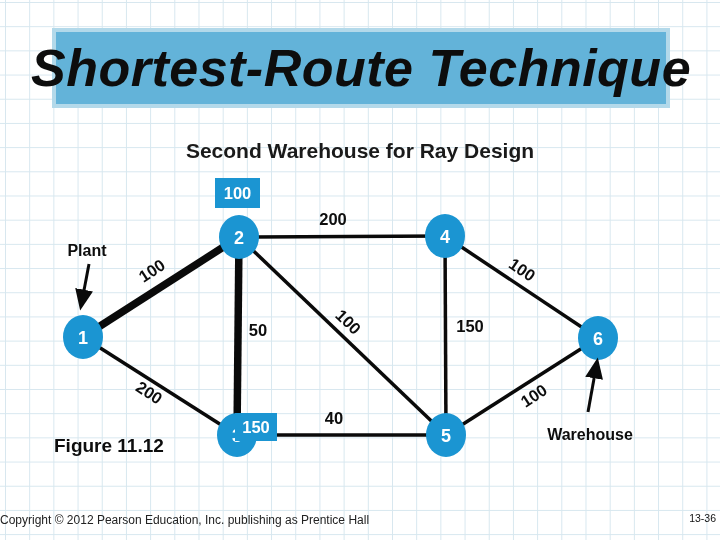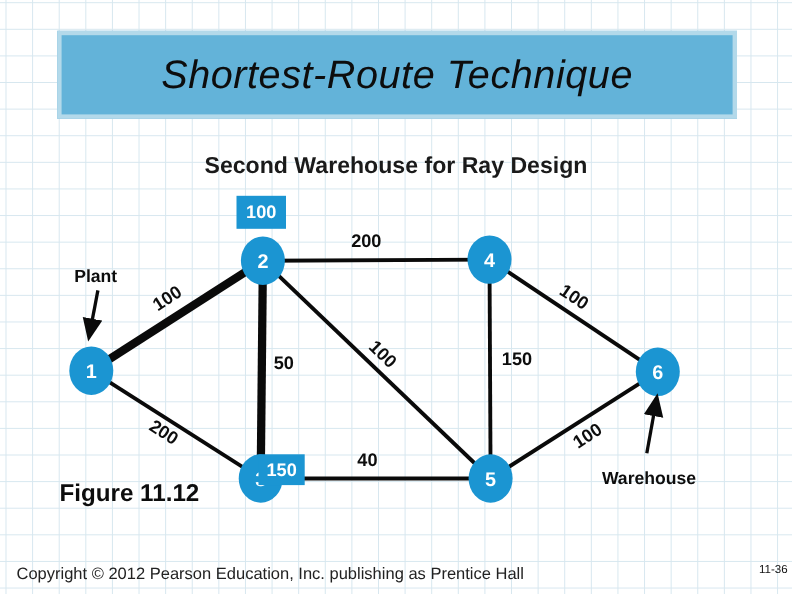--- a/index.html
+++ b/index.html
@@ -15,36 +15,36 @@
       linear-gradient(to bottom, var(--grid,#d7e7ef) 1px, transparent 1px);
     background-size:24.2px 24.2px;
     background-position:5px 2px;
   }
   .title-bar{
     position:absolute;left:52px;top:28px;width:618px;height:80px;
     box-sizing:border-box;border:4px solid #b3d9ea;background:#63b3d9;
     display:flex;align-items:center;justify-content:center;
   }
   .title-bar span{
-    font-size:36px;font-weight:normal;font-style:italic;color:#0d0d0d;
+    font-size:52px;font-weight:bold;font-style:italic;color:#0d0d0d;
     letter-spacing:0.5px;white-space:nowrap;
   }
   .subtitle{
     position:absolute;left:0;top:139px;width:720px;text-align:center;
     font-size:21px;font-weight:bold;color:#1a1a1a;
   }
   .figure-label{
     position:absolute;left:54px;top:435px;
-    font-size:22px;font-weight:bold;color:#0d0d0d;
+    font-size:19px;font-weight:bold;color:#0d0d0d;
   }
   .footer{
     position:absolute;left:0;top:511px;width:720px;height:18px;
   }
   .footer .copy{
-    position:absolute;left:15px;top:2px;font-size:15px;color:#222;
+    position:absolute;left:0;top:2px;font-size:12px;color:#222;
   }
   .footer .page{
     position:absolute;right:4px;top:1px;font-size:10.5px;color:#111;
   }
   svg.diagram{position:absolute;left:0;top:0;}
 </style>
 </head>
 <body style="--grid: #d7e7ef;">
 
 <div class="slide">
@@ -98,16 +98,16 @@
       <line x1="89" y1="264" x2="81" y2="306" stroke="#0a0a0a" stroke-width="3" marker-end="url(#ah)"></line>
       <text x="87" y="256" text-anchor="middle" font-size="16" font-weight="bold" fill="#0d0d0d">Plant</text>
       <line x1="588" y1="412" x2="597" y2="362" stroke="#0a0a0a" stroke-width="3" marker-end="url(#ah)"></line>
       <text x="590" y="440" text-anchor="middle" font-size="16" font-weight="bold" fill="#0d0d0d">Warehouse</text>
     </svg>
 
   <div class="figure-label">Figure 11.12</div>
 
   <div class="footer">
     <div class="copy">Copyright © 2012 Pearson Education, Inc. publishing as Prentice Hall</div>
-    <div class="page">11-36</div>
+    <div class="page">13-36</div>
   </div>
 
 </div>
 
 </body></html>

